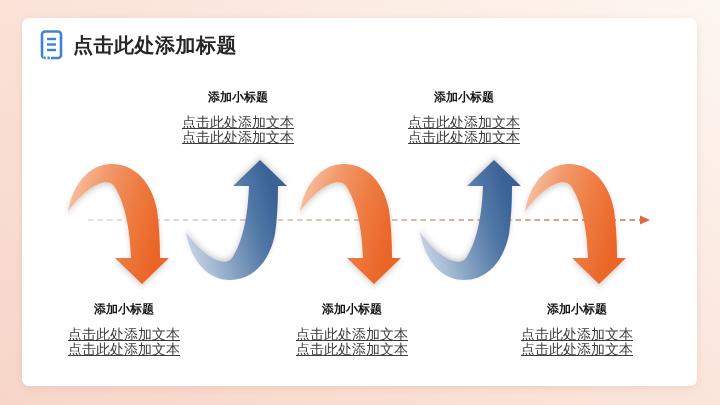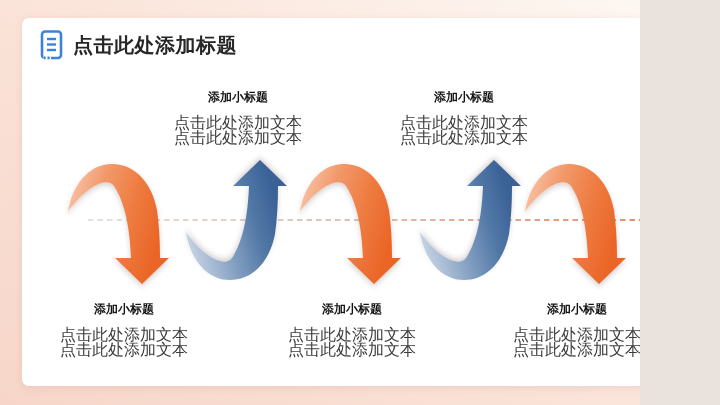--- a/index.html
+++ b/index.html
@@ -1,35 +1,35 @@
 <!DOCTYPE html>
 <html><head>
 <meta charset="utf-8">
 <style>
   html,body{margin:0;padding:0;background:#e9e2dd;}
   .stage{
-    position:relative;width:640px;height:405px;overflow:hidden;
+    position:relative;width:720px;height:405px;overflow:hidden;
     font-family:"Liberation Sans","DejaVu Sans",sans-serif;
     background:linear-gradient(215deg,#fdf7f2 0%,#fbe5db 45%,#f7d6c9 100%);
   }
   .card{
     position:absolute;left:22px;top:18px;width:675px;height:368px;
     background:#ffffff;border-radius:7px;
     box-shadow:0 2px 8px rgba(190,130,105,0.18);
   }
   .header{
     position:absolute;left:18px;top:12px;display:flex;align-items:center;gap:10px;
   }
   .header h1{
     margin:0;font-size:20px;font-weight:700;color:#262626;letter-spacing:0.5px;
   }
   .title-icon{display:inline-flex;width:23px;height:30px;}
   .tgroup{position:absolute;text-align:center;}
   .tg-heading{font-size:12px;font-weight:700;color:#141414;margin-bottom:9px;}
-  .tg-line{font-size:16px;color:#3c3c3c;line-height:15px;}
+  .tg-line{font-size:14px;color:#3c3c3c;line-height:15px;text-decoration:underline;}
   .pos-t1{left:126px;top:71px;width:180px;}
   .pos-t2{left:352px;top:71px;width:180px;}
   .pos-b1{left:12px;top:283px;width:180px;}
   .pos-b2{left:240px;top:283px;width:180px;}
   .pos-b3{left:465px;top:283px;width:180px;}
   .diagram{position:absolute;left:0;top:0;}
 </style>
 </head>
 <body>
 

